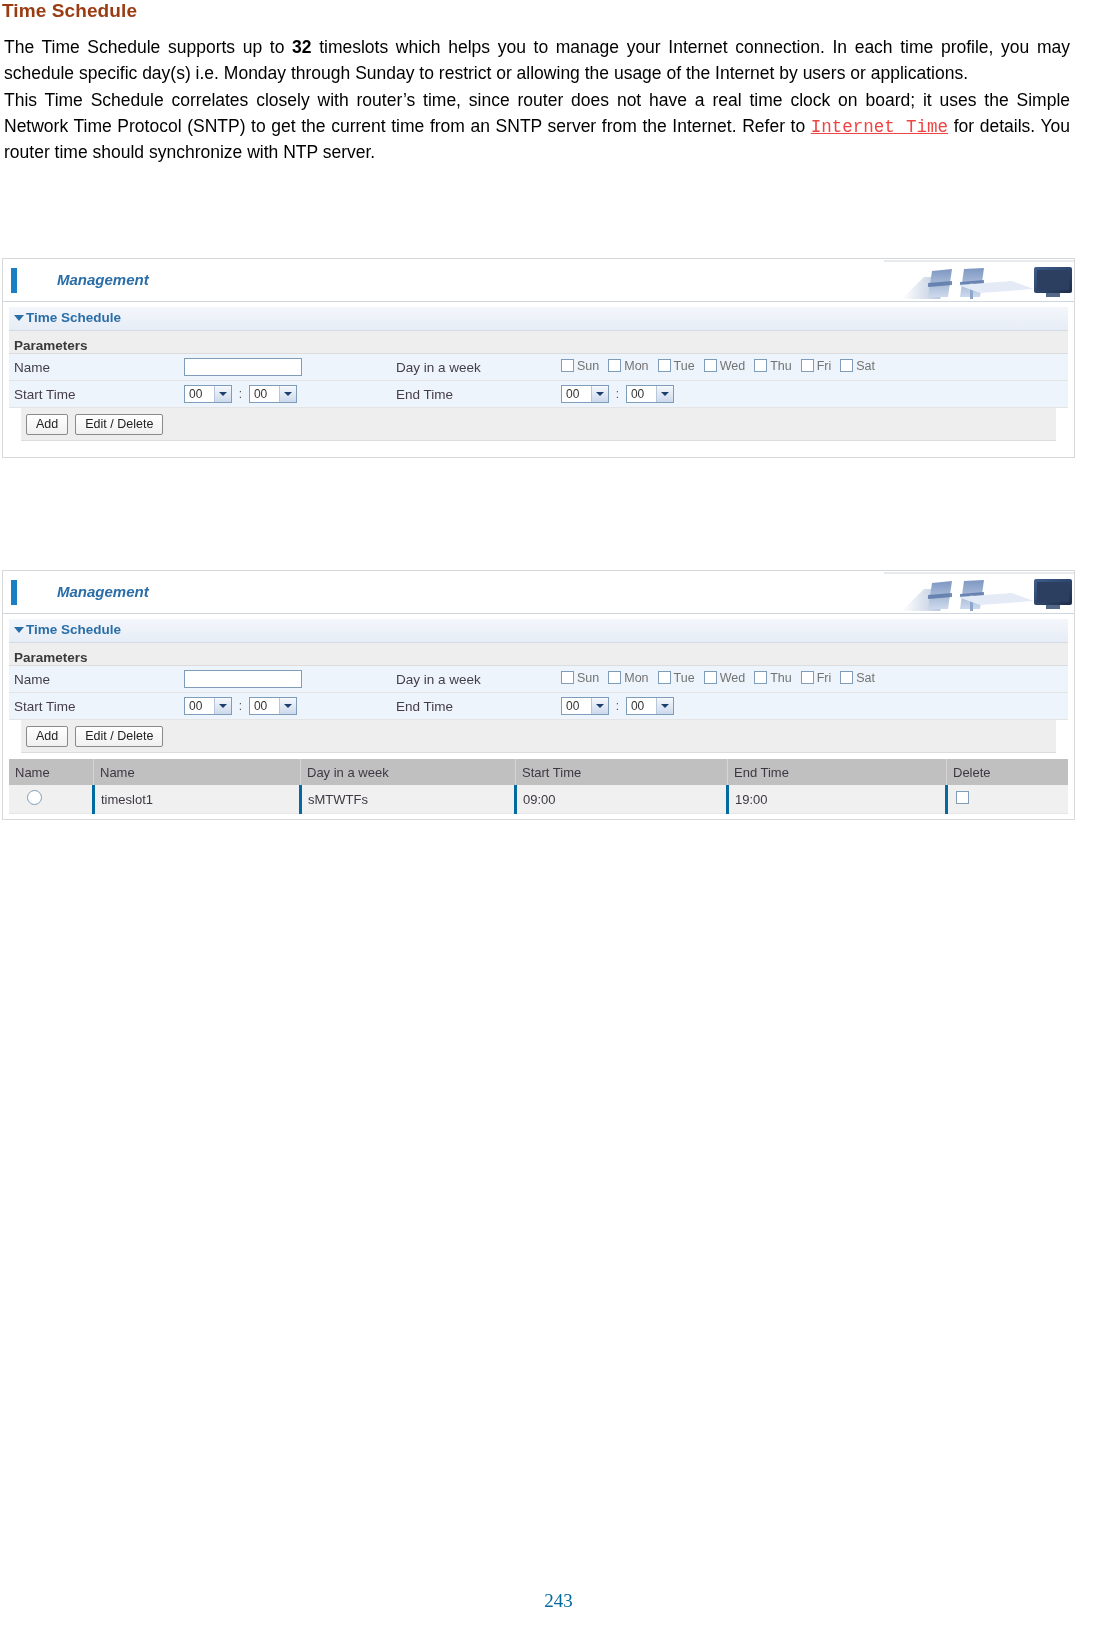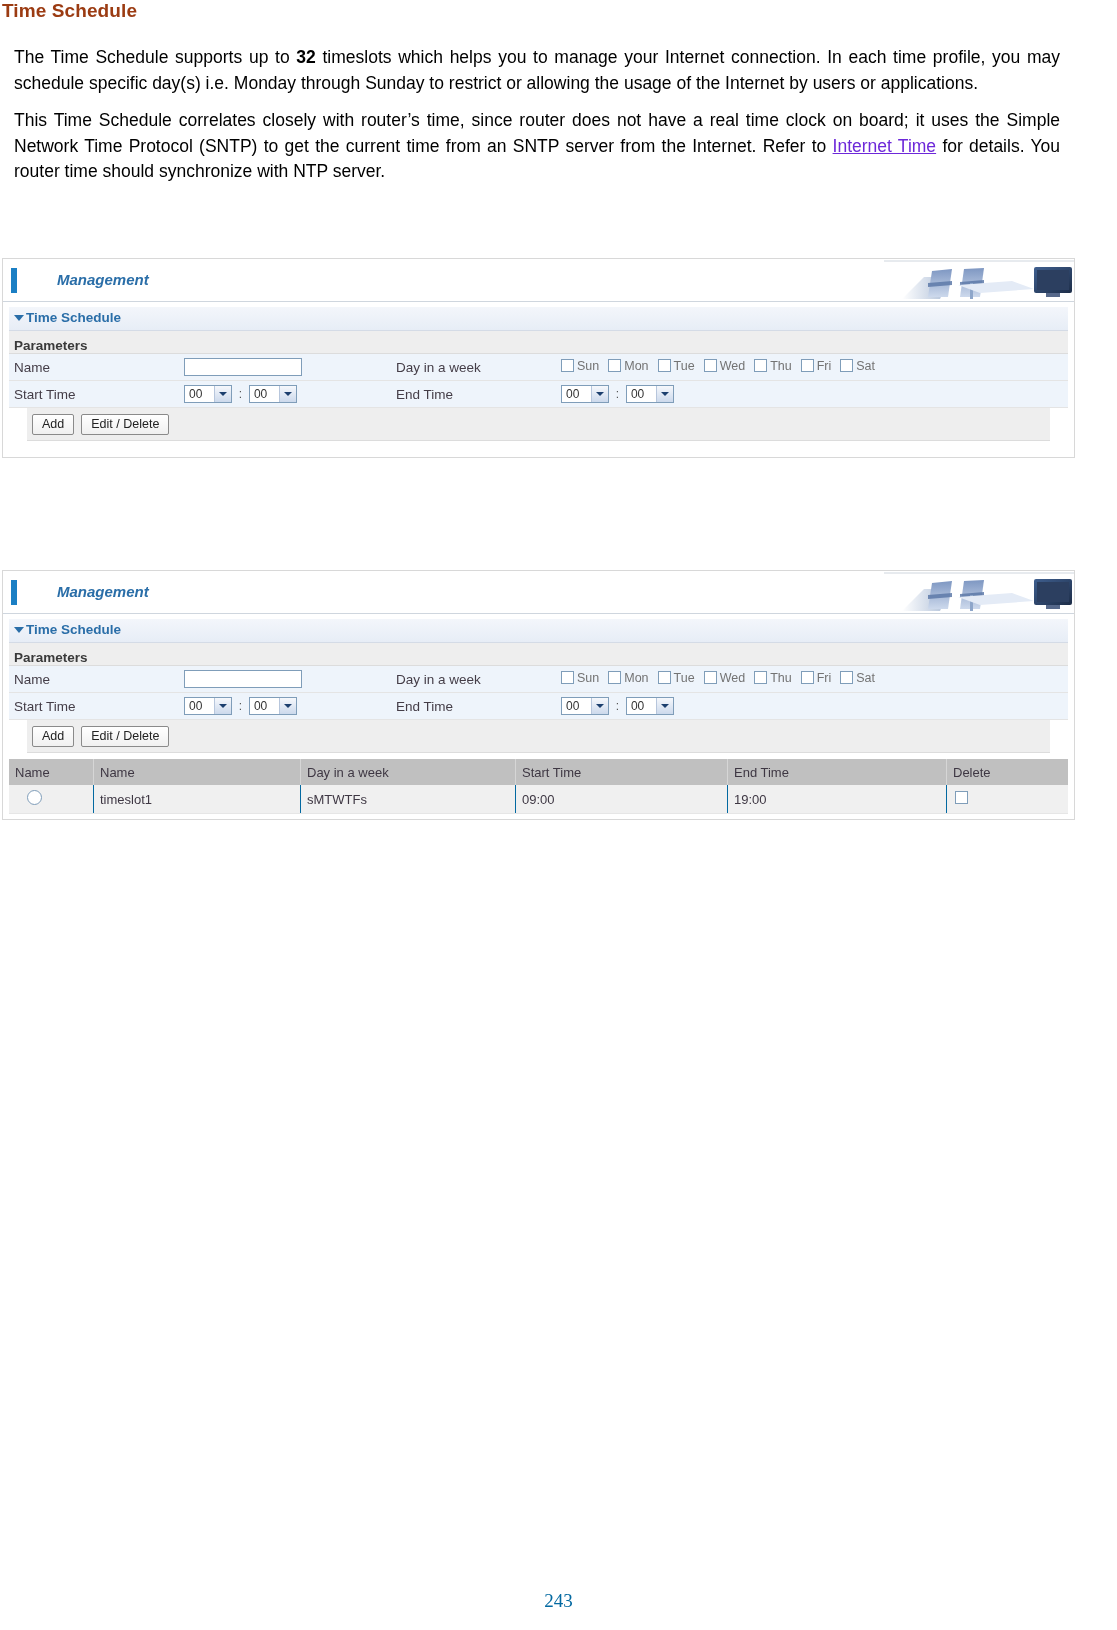--- a/index.html
+++ b/index.html
@@ -38,26 +38,27 @@
     left: 2px;
     top: 33px;
     width: 1070px;
     font-size: 17.5px;
     line-height: 25.5px;
     color: #000;
   }
   .para {
     text-align: justify;
     text-justify: inter-word;
-    margin: 12px;
+    margin: 2px;
   }
   .bold { font-weight: bold; }
   .link {
-    color: #6d28d9;
+    color: #ef4444;
     text-decoration: underline;
+    font-family: Liberation Mono, monospace;
   }
 
   .example-text {
     position: absolute;
     left: 2px;
     top: 512px;
     width: 1040px;
     font-size: 17.5px;
     line-height: 25.5px;
     color: #000;
@@ -228,21 +229,21 @@
   .cbx {
     width: 13px;
     height: 13px;
     border: 1px solid #7f9db9;
     background: #ffffff;
     box-sizing: border-box;
     display: inline-block;
   }
 
   .btn-row {
-    margin: 0 24px;
+    margin: 0 18px;
     height: 32px;
     background: #eeeeee;
     padding-left: 5px;
     display: flex;
     align-items: center;
     gap: 7px;
     border-bottom: 1px solid #dcdcdc;
   }
   .btn {
     font-size: 12.5px;
@@ -273,21 +274,21 @@
     height: 20px;
     border-right: 1px solid #d6d6d6;
   }
   .list-table th:last-child { border-right: none; margin-top: 31px; }
   .list-table td {
     background: #f0f0f0;
     font-size: 13px;
     color: #3e3743;
     padding: 3px 0 3px 6px;
     height: 22px;
-    border-right: 1px solid #0369a1;
+    border-right: 3px solid #0369a1;
     border-bottom: 1px solid #e6e6e6;
   }
   .list-table td:last-child { border-right: none; }
   .col-edit { width: 78px; }
   .col-name { width: 200px; }
   .col-day  { width: 208px; }
   .col-start{ width: 205px; }
   .col-end  { width: 212px; }
 
   .radio-o {

